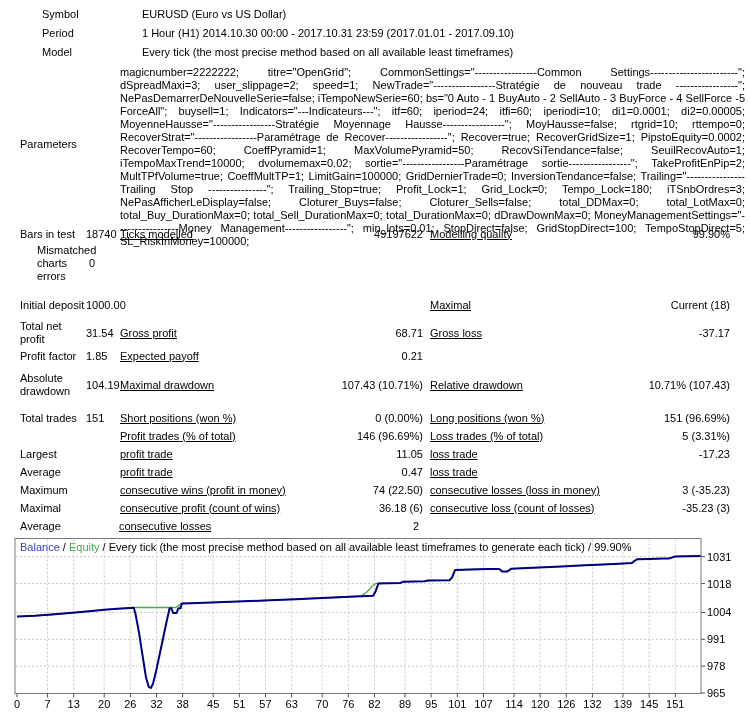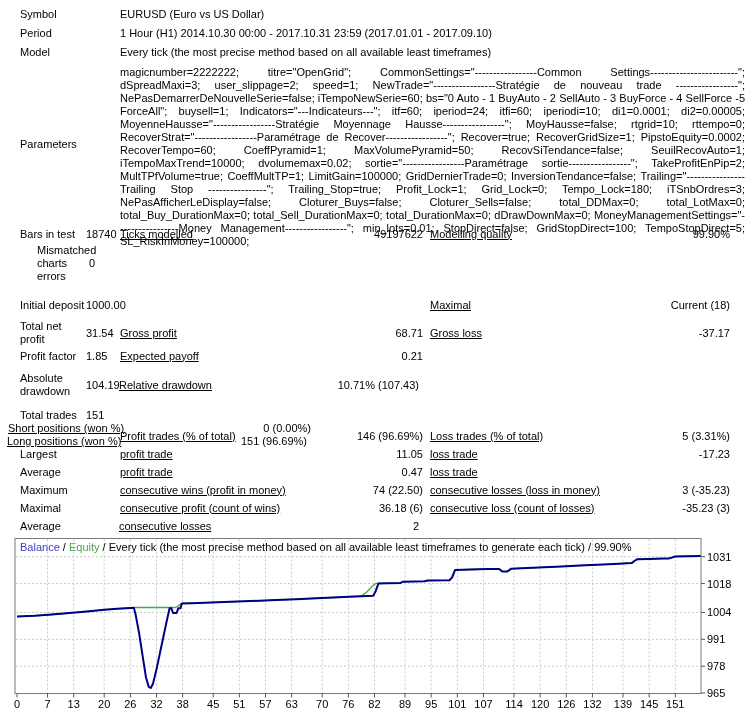--- a/index.html
+++ b/index.html
@@ -9,30 +9,30 @@
   .c1{width:92px;padding-left:20px;display:flex;align-items:center;flex:none;}
   .c1l{width:66px;flex:none;}
   .c1l.narrow{width:52px;}
   .c1v{flex:1;text-align:left;}
   .cpair{display:flex;align-items:center;flex:none;}
   .c2{width:303px;margin-left:8px;}
   .c3{width:300px;margin-left:7px;}
   .dv{flex:1;text-align:right;white-space:nowrap;}
   .dl{white-space:nowrap;text-decoration:underline;}
   .wide{margin-left:8px;flex:1;display:flex;align-items:center;}
-  .h19{height:19px;}
+  .h19{height:19px;padding-left:22px;}
   .h18{height:18px;}
   .h28{height:28px;}
   .h40{height:40px;padding-left:17px;}
   .mt3{margin-top:3px;}
   .mt4{margin-top:4px;}
   .mt5{margin-top:5px;}
   .mt6{margin-top:6px;}
   .mt8{margin-top:8px;}
-  .mt10{margin-top:10px;flex-direction:column;}
+  .mt10{margin-top:10px;}
   .r-params{height:156px;}
   .params-text{margin-left:8px;width:625px;text-align:justify;line-height:13px;}
   #chart-wrap{margin-top:3px;width:750px;height:176px;}
 </style>
 </head>
 <body>
 
 <div>
 
   <div class="row h19 mt5">
@@ -120,20 +120,24 @@
     <div class="cpair c2">
       <div class="dl">Expected payoff</div>
       <div class="dv">0.21</div>
     </div>
   </div>
 
   <div class="row h28 mt6">
     <div class="c1">
       <div class="c1l">Absolute drawdown</div>
       <div class="c1v">104.19</div>
+    </div>
+    <div class="cpair c2">
+      <div class="dl">Maximal drawdown</div>
+      <div class="dv">107.43 (10.71%)</div>
     </div>
     <div class="cpair c3">
       <div class="dl">Relative drawdown</div>
       <div class="dv">10.71% (107.43)</div>
     </div>
   </div>
 
   <div class="row h18 mt10">
     <div class="c1">
       <div class="c1l">Total trades</div>

